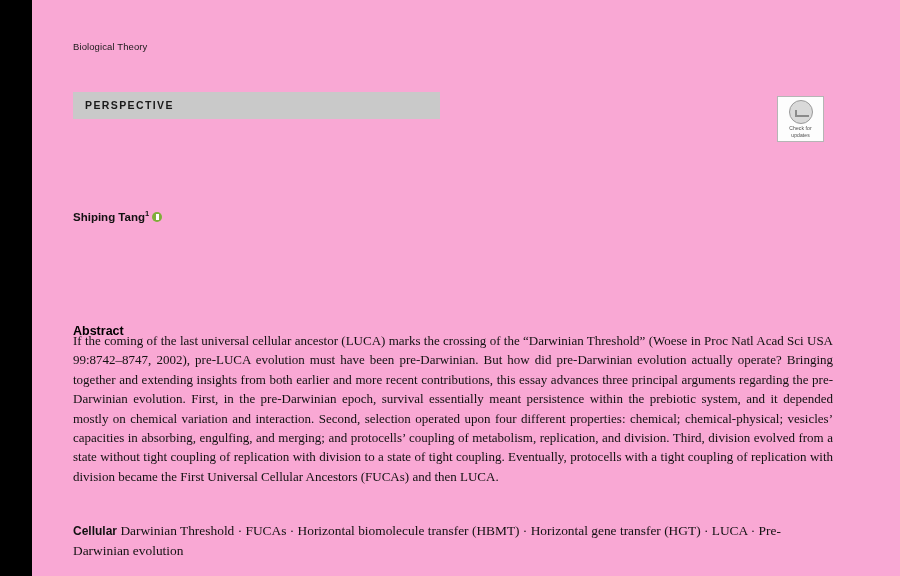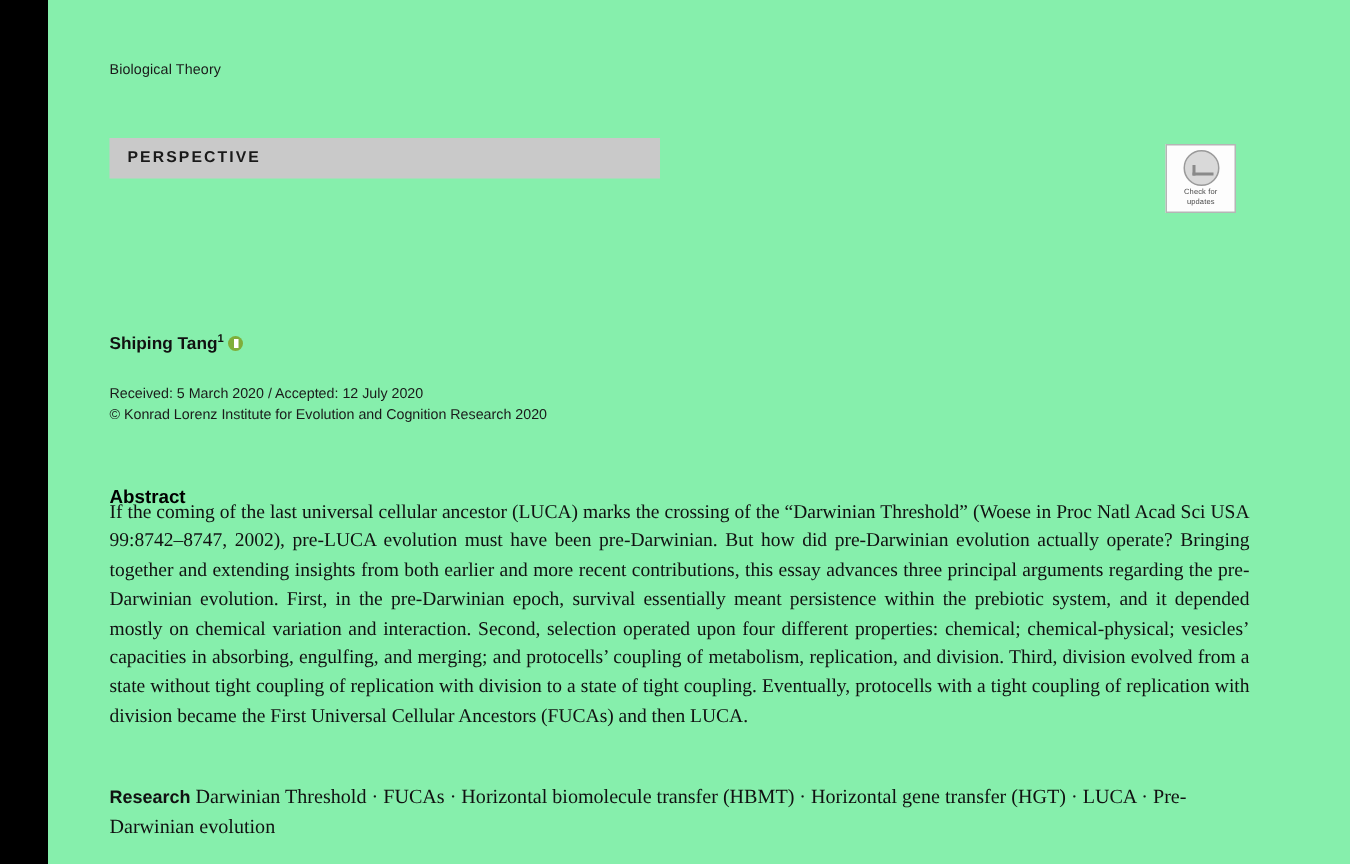--- a/index.html
+++ b/index.html
@@ -11,21 +11,21 @@
     height: 576px;
     background: #ffffff;
     font-family: "Liberation Sans", sans-serif;
     color: #000000;
     overflow: hidden;
   }
   .page {
     position: relative;
     width: 900px;
     height: 576px;
-    background: #86efac;
+    background: #f9a8d4;
   }
   .left-gutter {
     position: absolute;
     left: 0;
     top: 0;
     width: 32px;
     height: 576px;
     background: #000000;
   }
   .content {
@@ -111,21 +111,20 @@
     letter-spacing: -0.1px;
     color: #000000;
   }
   .author-line {
     position: absolute;
     top: 209px;
     left: 0;
     font-size: 11.5px;
     font-weight: bold;
     color: #111111;
-    margin-top: 12px;
   }
   .author-line .sup {
     font-size: 7.5px;
     vertical-align: super;
     font-weight: bold;
   }
   .orcid {
     display: inline-block;
     width: 10px;
     height: 10px;
@@ -208,27 +207,23 @@
       <div class="cu-icon"></div>
       <div class="cu-text">Check for</div>
       <div class="cu-text">updates</div>
     </div>
 
 
     <div class="author-line">
       <span>Shiping Tang</span><span class="sup">1</span><span class="orcid"></span>
     </div>
 
-    <div class="dates">
-      <div>Received: 5 March 2020 / Accepted: 12 July 2020</div>
-      <div>© Konrad Lorenz Institute for Evolution and Cognition Research 2020</div>
-    </div>
 
     <div class="abstract-head">Abstract</div>
     <div class="abstract-body">If the coming of the last universal cellular ancestor (LUCA) marks the crossing of the “Darwinian Threshold” (Woese in Proc Natl Acad Sci USA 99:8742–8747, 2002), pre-LUCA evolution must have been pre-Darwinian. But how did pre-Darwinian evolution actually operate? Bringing together and extending insights from both earlier and more recent contributions, this essay advances three principal arguments regarding the pre-Darwinian evolution. First, in the pre-Darwinian epoch, survival essentially meant persistence within the prebiotic system, and it depended mostly on chemical variation and interaction. Second, selection operated upon four different properties: chemical; chemical-physical; vesicles’ capacities in absorbing, engulfing, and merging; and protocells’ coupling of metabolism, replication, and division. Third, division evolved from a state without tight coupling of replication with division to a state of tight coupling. Eventually, protocells with a tight coupling of replication with division became the First Universal Cellular Ancestors (FUCAs) and then LUCA.</div>
 
     <div class="keywords">
-      <span class="kw-head">Research</span>
+      <span class="kw-head">Cellular</span>
       <span>Darwinian Threshold · FUCAs · Horizontal biomolecule transfer (HBMT) · Horizontal gene transfer (HGT) · LUCA · Pre-Darwinian evolution</span>
     </div>
 
   </div>
 </div>
 
 </body></html>

